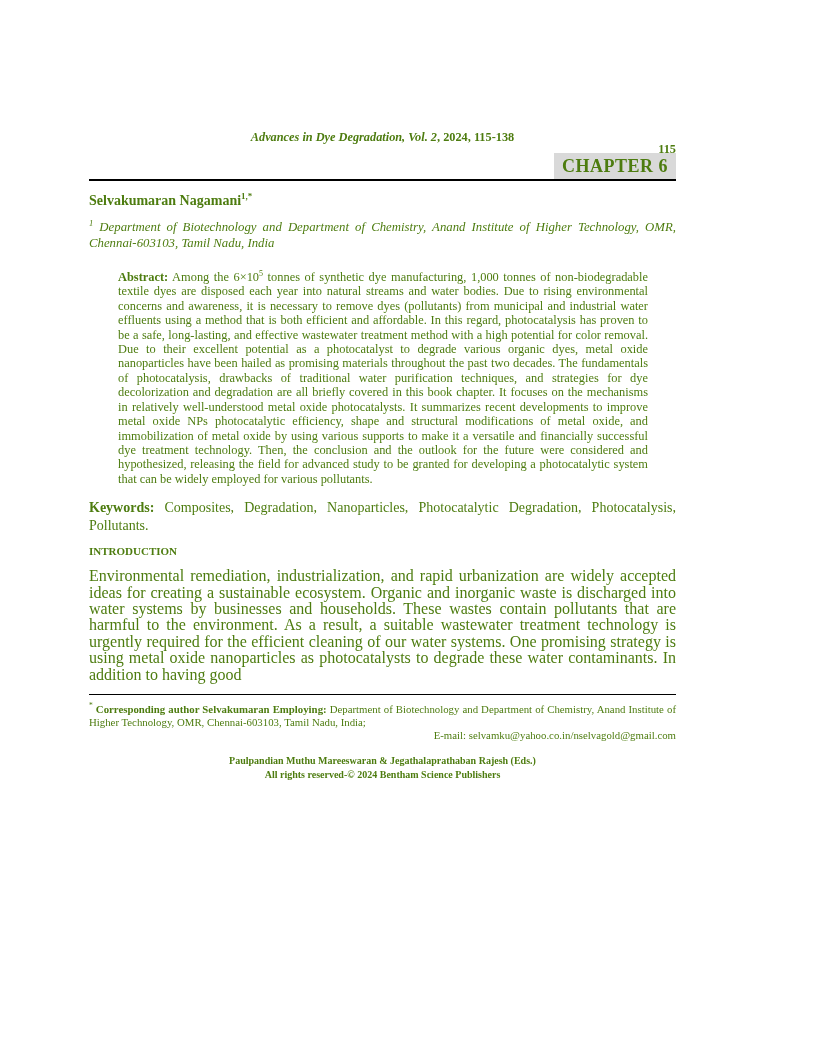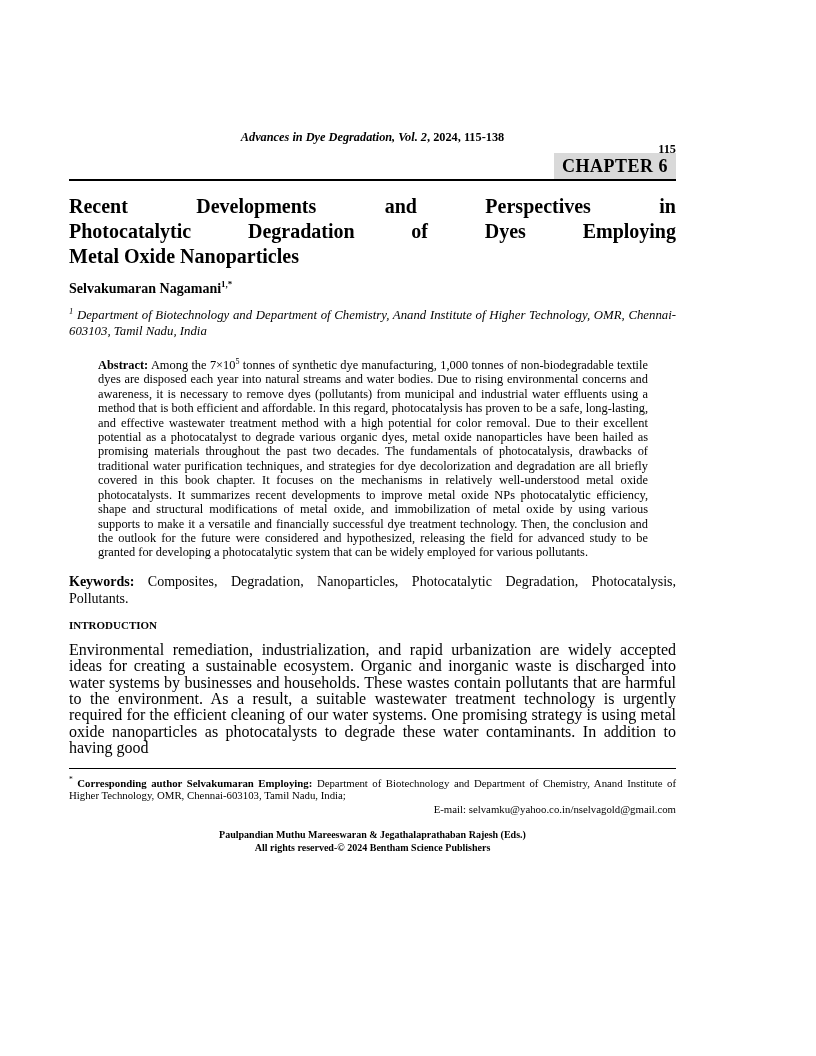--- a/index.html
+++ b/index.html
@@ -1,22 +1,22 @@
 <!DOCTYPE html>
 <html><head>
 <meta charset="utf-8">
 <style>
   * { margin: 0; padding: 0; box-sizing: border-box; }
   html, body { background: #ffffff; }
   body { width: 816px; height: 1056px; position: relative; }
   .page {
     width: 816px; height: 1056px;
-    padding: 130px 140px 0 69px;
+    padding: 130px 140px 0 89px;
     font-family: "Liberation Serif", "DejaVu Serif", serif;
-    color: #000000;
+    color: #4d7c0f;
     background: #ffffff;
     overflow: hidden;
   }
 
   
   .running-header {
     position: relative;
     text-align: center;
     font-size: 12.3px;
     font-weight: bold;
@@ -105,37 +105,32 @@
 
   <div class="running-header">
     <span class="journal-italic">Advances in Dye Degradation, Vol. 2</span><span>, 2024, 115-138</span>
     <span class="page-num">115</span>
   </div>
 
   <div class="chapter-section">
     <span class="chapter-box">CHAPTER 6</span>
   </div>
 
-  <div class="chapter-title">
-    <div class="title-line justify-last">Recent Developments and Perspectives in</div>
-    <div class="title-line justify-last">Photocatalytic Degradation of Dyes Employing</div>
-    <div class="title-line">Metal Oxide Nanoparticles</div>
-  </div>
 
   <div class="author-line">
     <span>Selvakumaran Nagamani</span><sup>1,*</sup>
   </div>
 
   <div class="affiliation">
     <sup>1</sup> <span>Department of Biotechnology and Department of Chemistry, Anand Institute of Higher Technology, OMR, Chennai-603103, Tamil Nadu, India</span>
   </div>
 
   <div class="abstract-block">
     <span class="abstract-label">Abstract:</span>
-    <span>Among the 7×10</span><sup>5</sup>
+    <span>Among the 6×10</span><sup>5</sup>
     <span>tonnes of synthetic dye manufacturing, 1,000 tonnes of non-biodegradable textile dyes are disposed each year into natural streams and water bodies. Due to rising environmental concerns and awareness, it is necessary to remove dyes (pollutants) from municipal and industrial water effluents using a method that is both efficient and affordable. In this regard, photocatalysis has proven to be a safe, long-lasting, and effective wastewater treatment method with a high potential for color removal. Due to their excellent potential as a photocatalyst to degrade various organic dyes, metal oxide nanoparticles have been hailed as promising materials throughout the past two decades. The fundamentals of photocatalysis, drawbacks of traditional water purification techniques, and strategies for dye decolorization and degradation are all briefly covered in this book chapter. It focuses on the mechanisms in relatively well-understood metal oxide photocatalysts. It summarizes recent developments to improve metal oxide NPs photocatalytic efficiency, shape and structural modifications of metal oxide, and immobilization of metal oxide by using various supports to make it a versatile and financially successful dye treatment technology. Then, the conclusion and the outlook for the future were considered and hypothesized, releasing the field for advanced study to be granted for developing a photocatalytic system that can be widely employed for various pollutants.</span>
   </div>
 
   <div class="keywords-block">
     <span class="kw-label">Keywords:</span>
     <span>Composites, Degradation, Nanoparticles, Photocatalytic Degradation, Photocatalysis, Pollutants.</span>
   </div>
 
   <div class="section-heading">INTRODUCTION</div>
 

